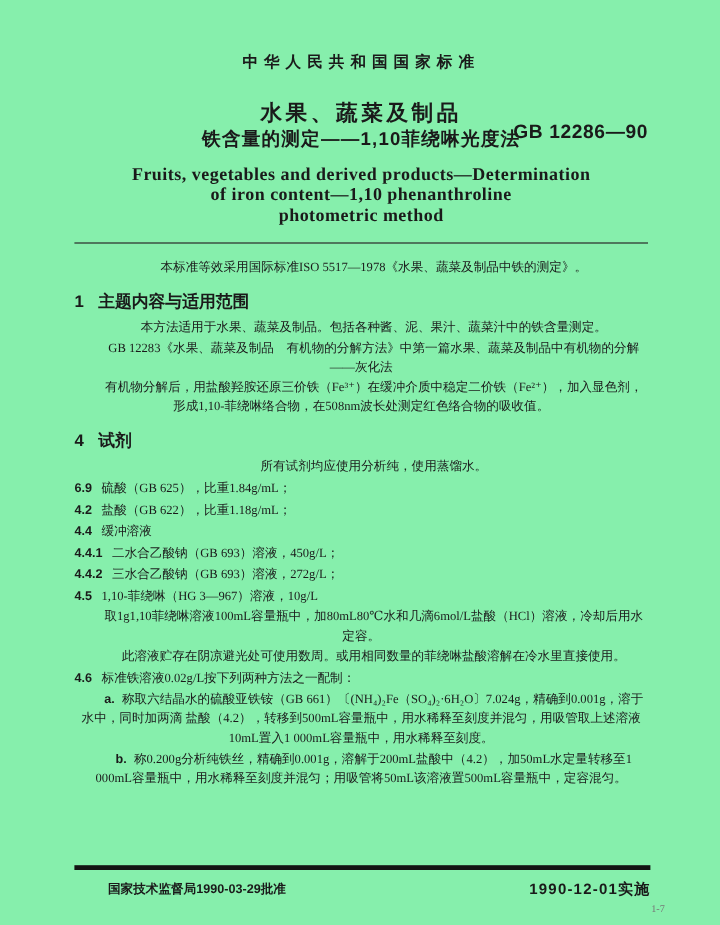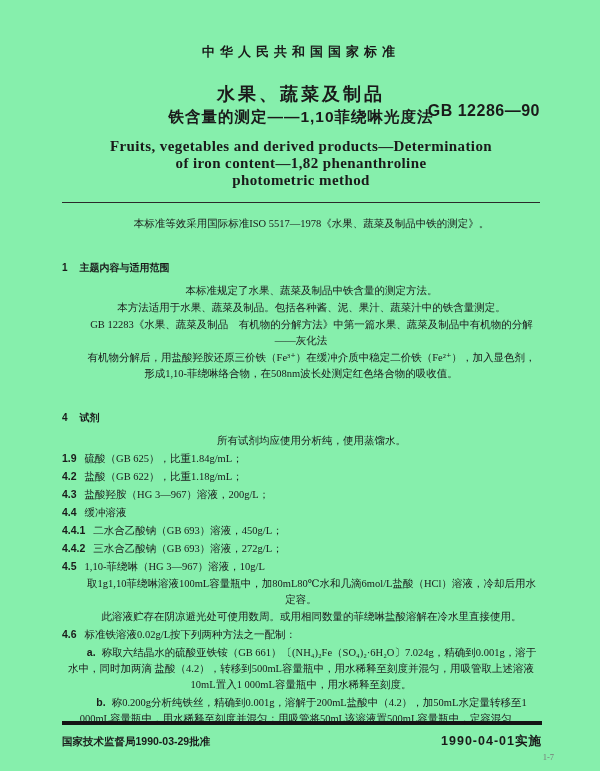--- a/index.html
+++ b/index.html
@@ -55,22 +55,22 @@
     font-size: 15px;
     line-height: 17px;
     letter-spacing: 0.4px;
   }
   .rule { border-top: 1.2px solid #2a2a2a; margin-top: 13px; }
   p.indent { text-indent: 2em; text-align: center; }
   .intro { margin-top: 13px; margin-bottom: 4px; }
   .sec-h {
     font-family: "Liberation Sans", "DejaVu Sans", sans-serif;
     font-weight: bold;
-    font-size: 10px;
-    margin-top: 28px;
+    font-size: 14px;
+    margin-top: 11px;
     margin-bottom: 7px;
   }
   .sec-num { margin-right: 12px; }
   section p { margin-bottom: 1px; }
   .item { }
   .item .num {
     font-family: "Liberation Sans", "DejaVu Sans", sans-serif;
     font-weight: bold;
     margin-right: 8px;
   }
@@ -84,20 +84,21 @@
     left: 62px;
     right: 58px;
     bottom: 22px;
   }
   .footer-rule { height: 4px; background: #141414; }
   .footer-row {
     display: flex;
     justify-content: space-between;
     align-items: center;
     margin-top: 8px;
+    margin-left: 28px;
   }
   .appr {
     font-family: "Liberation Sans", "DejaVu Sans", sans-serif;
     font-weight: bold;
     font-size: 10.5px;
   }
   .impl {
     font-family: "Liberation Sans", "DejaVu Sans", sans-serif;
     font-weight: bold;
     font-size: 12.5px;
@@ -119,69 +120,67 @@
   <div class="std-type">中华人民共和国国家标准</div>
 
   <div class="title-row">
     <div class="t1">水果、蔬菜及制品</div>
     <div class="t2">铁含量的测定——1,10菲绕啉光度法</div>
     <div class="std-num">GB 12286—90</div>
   </div>
 
   <div class="title-en">
     <div>Fruits, vegetables and derived products—Determination</div>
-    <div>of iron content—1,82 phenanthroline</div>
+    <div>of iron content—1,10 phenanthroline</div>
     <div>photometric method</div>
   </div>
 
   <div class="rule"></div>
 
   <p class="indent intro">本标准等效采用国际标准ISO 5517—1978《水果、蔬菜及制品中铁的测定》。</p>
 
   <section>
     <div class="sec-h">
       <span class="sec-num">1</span><span>主题内容与适用范围</span>
     </div>
-    <p class="indent">本标准规定了水果、蔬菜及制品中铁含量的测定方法。</p>
     <p class="indent">本方法适用于水果、蔬菜及制品。包括各种酱、泥、果汁、蔬菜汁中的铁含量测定。</p>
   </section>
 
   <section>
     <p class="indent">GB 12283《水果、蔬菜及制品　有机物的分解方法》中第一篇水果、蔬菜及制品中有机物的分解——灰化法</p>
   </section>
 
   <section>
     <p class="indent">有机物分解后，用盐酸羟胺还原三价铁（Fe³⁺）在缓冲介质中稳定二价铁（Fe²⁺），加入显色剂，形成1,10-菲绕啉络合物，在508nm波长处测定红色络合物的吸收值。</p>
   </section>
 
   <section>
     <div class="sec-h">
       <span class="sec-num">4</span><span>试剂</span>
     </div>
     <p class="indent">所有试剂均应使用分析纯，使用蒸馏水。</p>
 
-    <p class="item"><span class="num">1.9</span><span>硫酸（GB 625），比重1.84g/mL；</span></p>
+    <p class="item"><span class="num">6.9</span><span>硫酸（GB 625），比重1.84g/mL；</span></p>
     <p class="item"><span class="num">4.2</span><span>盐酸（GB 622），比重1.18g/mL；</span></p>
-    <p class="item"><span class="num">4.3</span><span>盐酸羟胺（HG 3—967）溶液，200g/L；</span></p>
     <p class="item"><span class="num">4.4</span><span>缓冲溶液</span></p>
     <p class="item"><span class="num">4.4.1</span><span>二水合乙酸钠（GB 693）溶液，450g/L；</span></p>
     <p class="item"><span class="num">4.4.2</span><span>三水合乙酸钠（GB 693）溶液，272g/L；</span></p>
     <p class="item"><span class="num">4.5</span><span>1,10-菲绕啉（HG 3—967）溶液，10g/L</span></p>
 
     <p class="indent">取1g1,10菲绕啉溶液100mL容量瓶中，加80mL80℃水和几滴6mol/L盐酸（HCl）溶液，冷却后用水定容。</p>
     <p class="indent">此溶液贮存在阴凉避光处可使用数周。或用相同数量的菲绕啉盐酸溶解在冷水里直接使用。</p>
 
     <p class="item"><span class="num">4.6</span><span>标准铁溶液0.02g/L按下列两种方法之一配制：</span></p>
 
     <p class="indent method"><span class="num">a.</span><span>称取六结晶水的硫酸亚铁铵（GB 661）〔(NH₄)₂Fe（SO₄)₂·6H₂O〕7.024g，精确到0.001g，溶于水中，同时加两滴 盐酸（4.2），转移到500mL容量瓶中，用水稀释至刻度并混匀，用吸管取上述溶液10mL置入1 000mL容量瓶中，用水稀释至刻度。</span></p>
     <p class="indent method"><span class="num">b.</span><span>称0.200g分析纯铁丝，精确到0.001g，溶解于200mL盐酸中（4.2），加50mL水定量转移至1 000mL容量瓶中，用水稀释至刻度并混匀；用吸管将50mL该溶液置500mL容量瓶中，定容混匀。</span></p>
   </section>
 
   <div class="footer-block">
     <div class="footer-rule"></div>
     <div class="footer-row">
       <span class="appr">国家技术监督局1990-03-29批准</span>
-      <span class="impl">1990-04-01实施</span>
+      <span class="impl">1990-12-01实施</span>
     </div>
     <div class="page-marker">1-7</div>
   </div>
 
 </div>
 
 </body></html>

